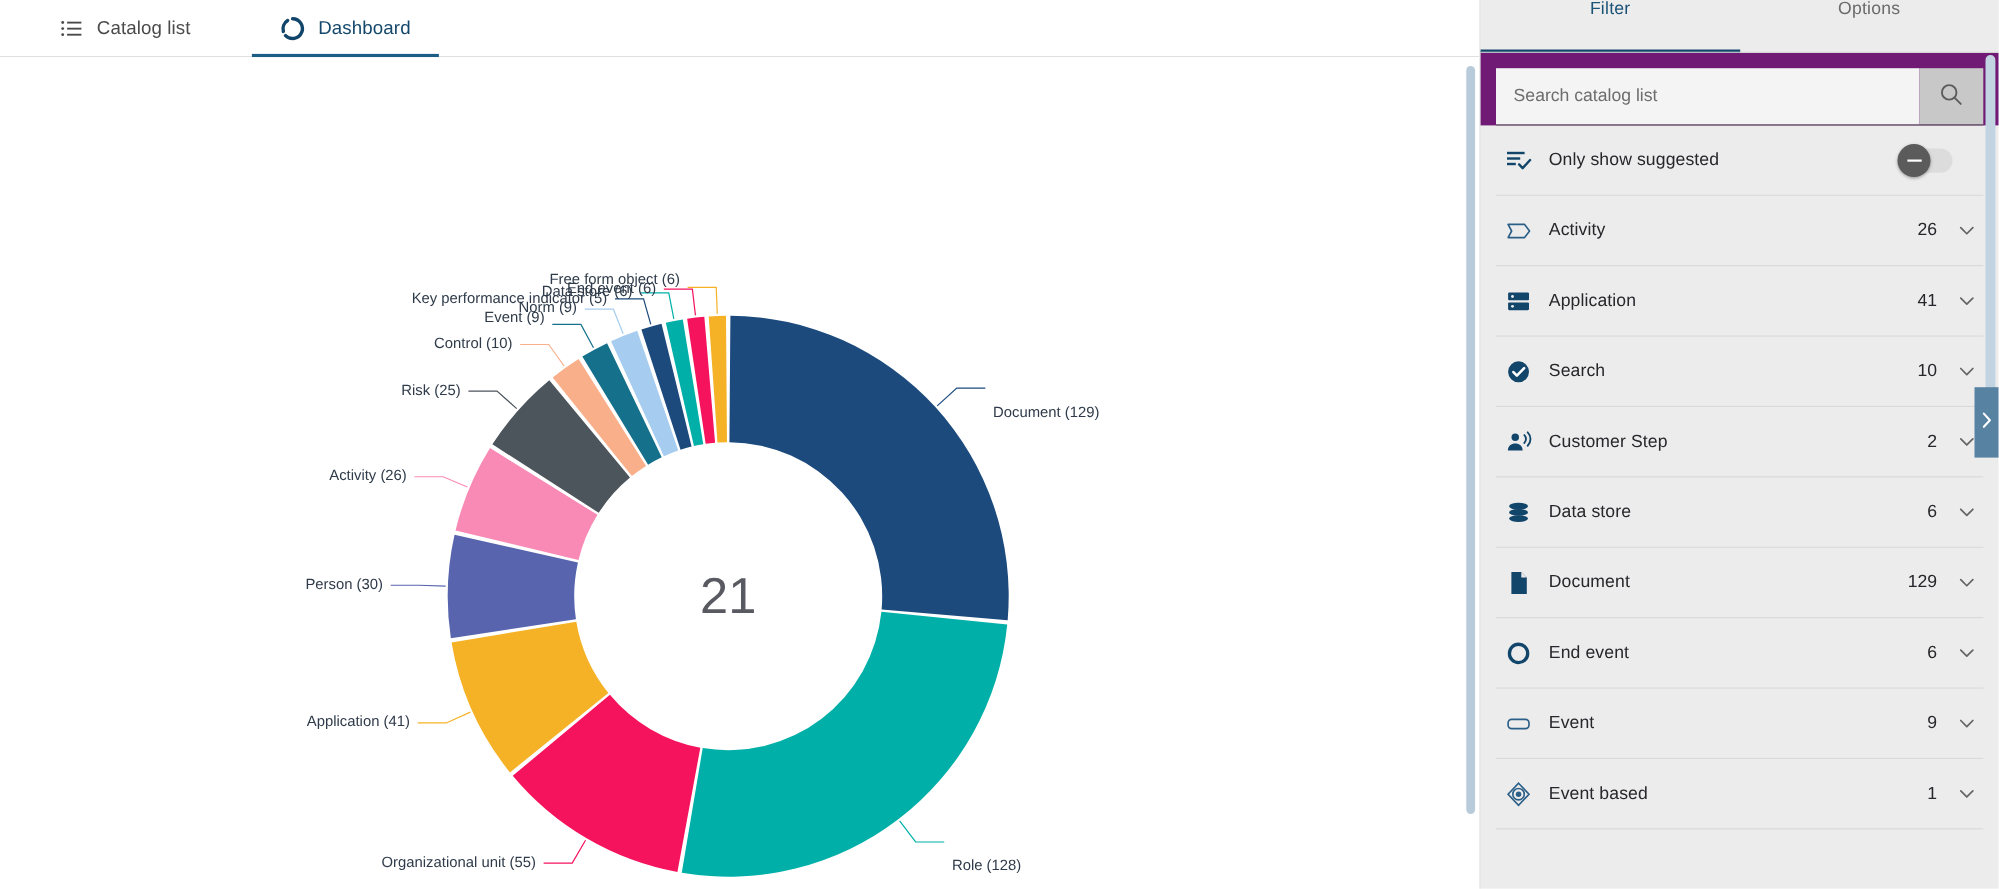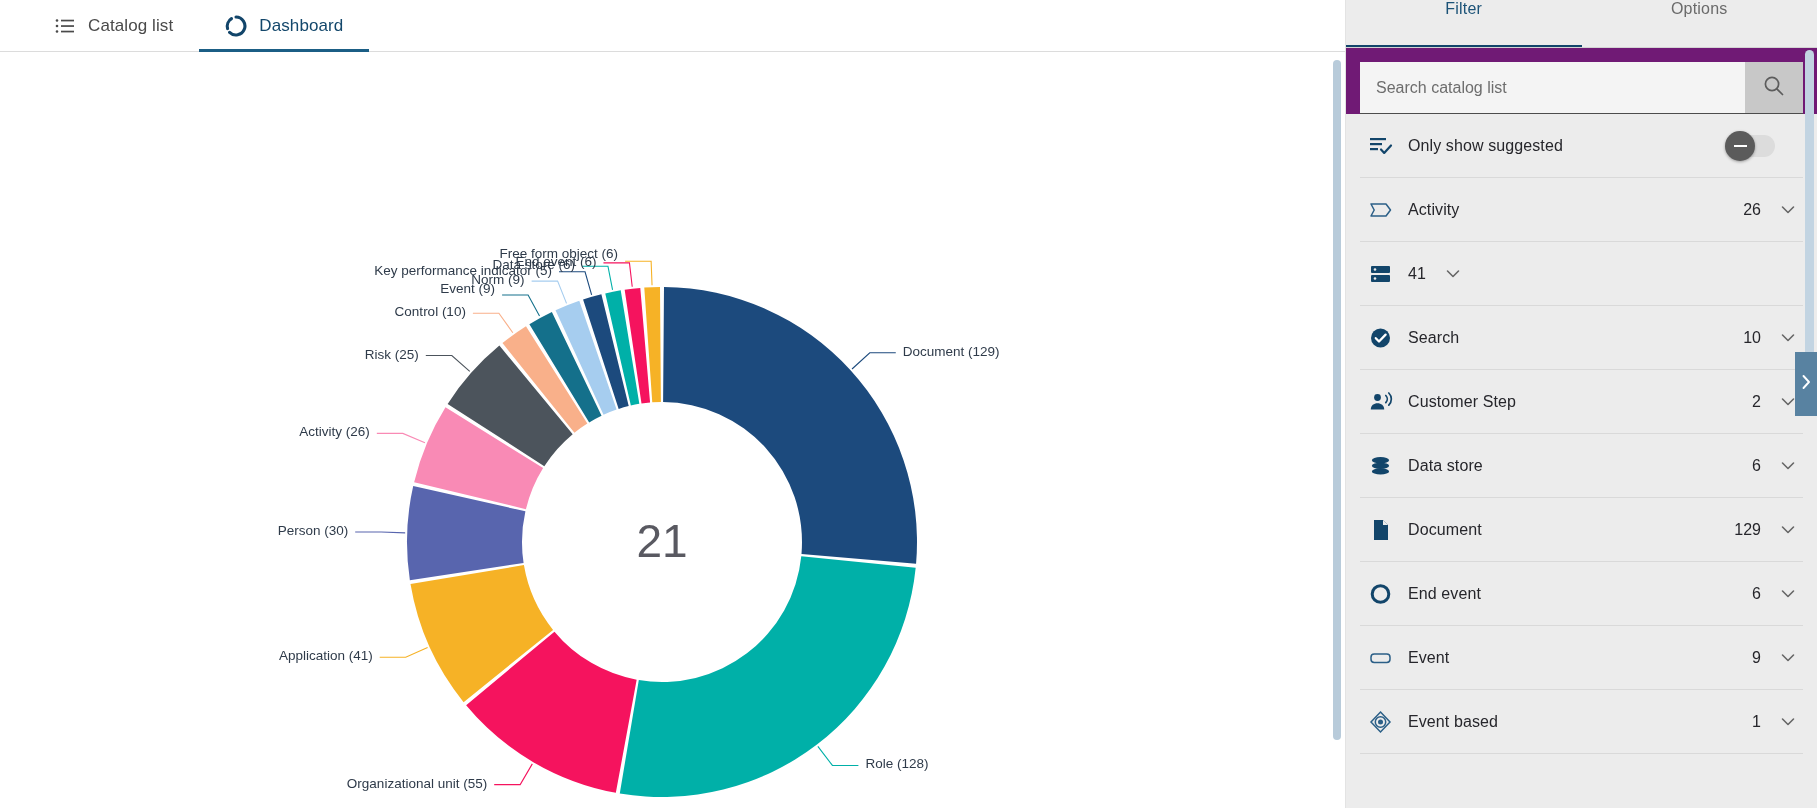--- a/index.html
+++ b/index.html
@@ -26,20 +26,21 @@
     flex-direction: column;
   }
   .tabbar {
     height: 52px;
     min-height: 52px;
     background: #ffffff;
     border-bottom: 1px solid #dcdcdc;
     display: flex;
     align-items: stretch;
     padding-left: 28px;
+    gap: 30px;
   }
   .tab {
     display: flex;
     align-items: center;
     gap: 12px;
     padding: 0 26px;
     cursor: pointer;
     position: relative;
     color: #4a4a4a;
     font-size: 17px;
@@ -81,21 +82,21 @@
     cursor: pointer;
   }
 
   .slice-label {
     position: absolute;
     font-size: 13.5px;
     color: #2f3b4a;
     white-space: nowrap;
     font-family: "Liberation Sans", sans-serif;
   }
-  .slice-label.right { text-align: right; }
+  .slice-label.right { text-align: right; margin-top: 23px; }
   .slice-label.left  { text-align: right; }
 
   
   .right-pane {
     width: 472px;
     height: 808px;
     background: #ececec;
     position: relative;
     display: flex;
     flex-direction: column;
@@ -402,20 +403,21 @@
 
       <div class="row">
         <span class="ico">
           <svg width="26" height="26" viewBox="0 0 26 26">
             <rect x="3" y="5" width="19" height="7" rx="1" fill="#12456a"></rect>
             <rect x="3" y="14" width="19" height="7" rx="1" fill="#12456a"></rect>
             <circle cx="7" cy="8.5" r="1.3" fill="#ececec"></circle>
             <circle cx="7" cy="17.5" r="1.3" fill="#ececec"></circle>
           </svg>
         </span>
+        <span class="lbl">Application</span>
         <span class="cnt">41</span>
         <span class="chev">
           <svg width="18" height="18" viewBox="0 0 18 18">
               <path d="M3.5 6 L9 11.5 L14.5 6" fill="none" stroke="#666" stroke-width="1.6" stroke-linecap="round" stroke-linejoin="round"></path>
             </svg>
         </span>
       </div>
 
       <div class="row">
         <span class="ico">

